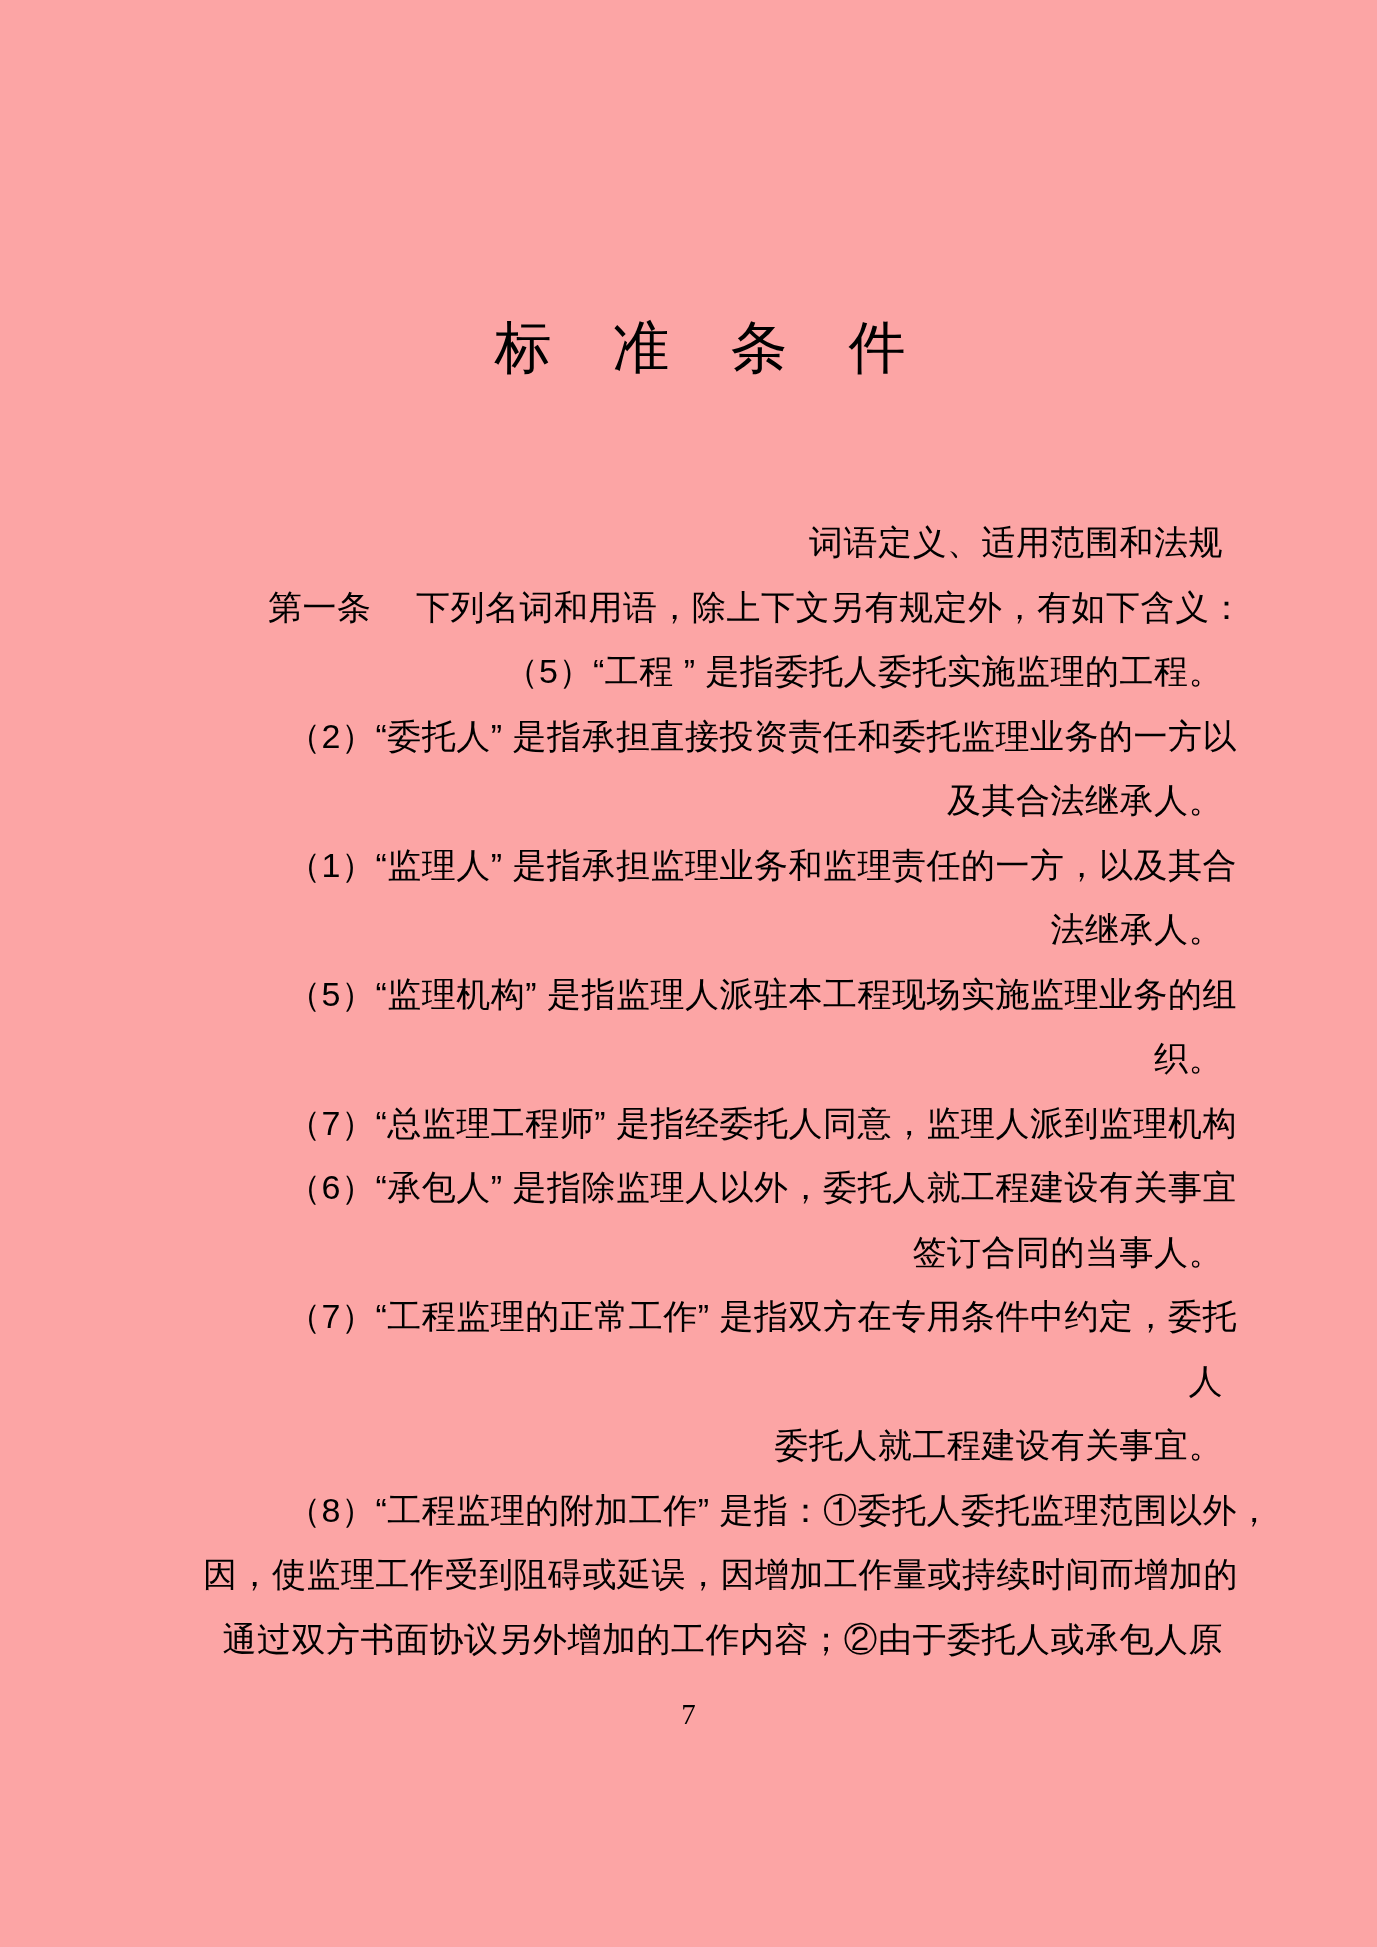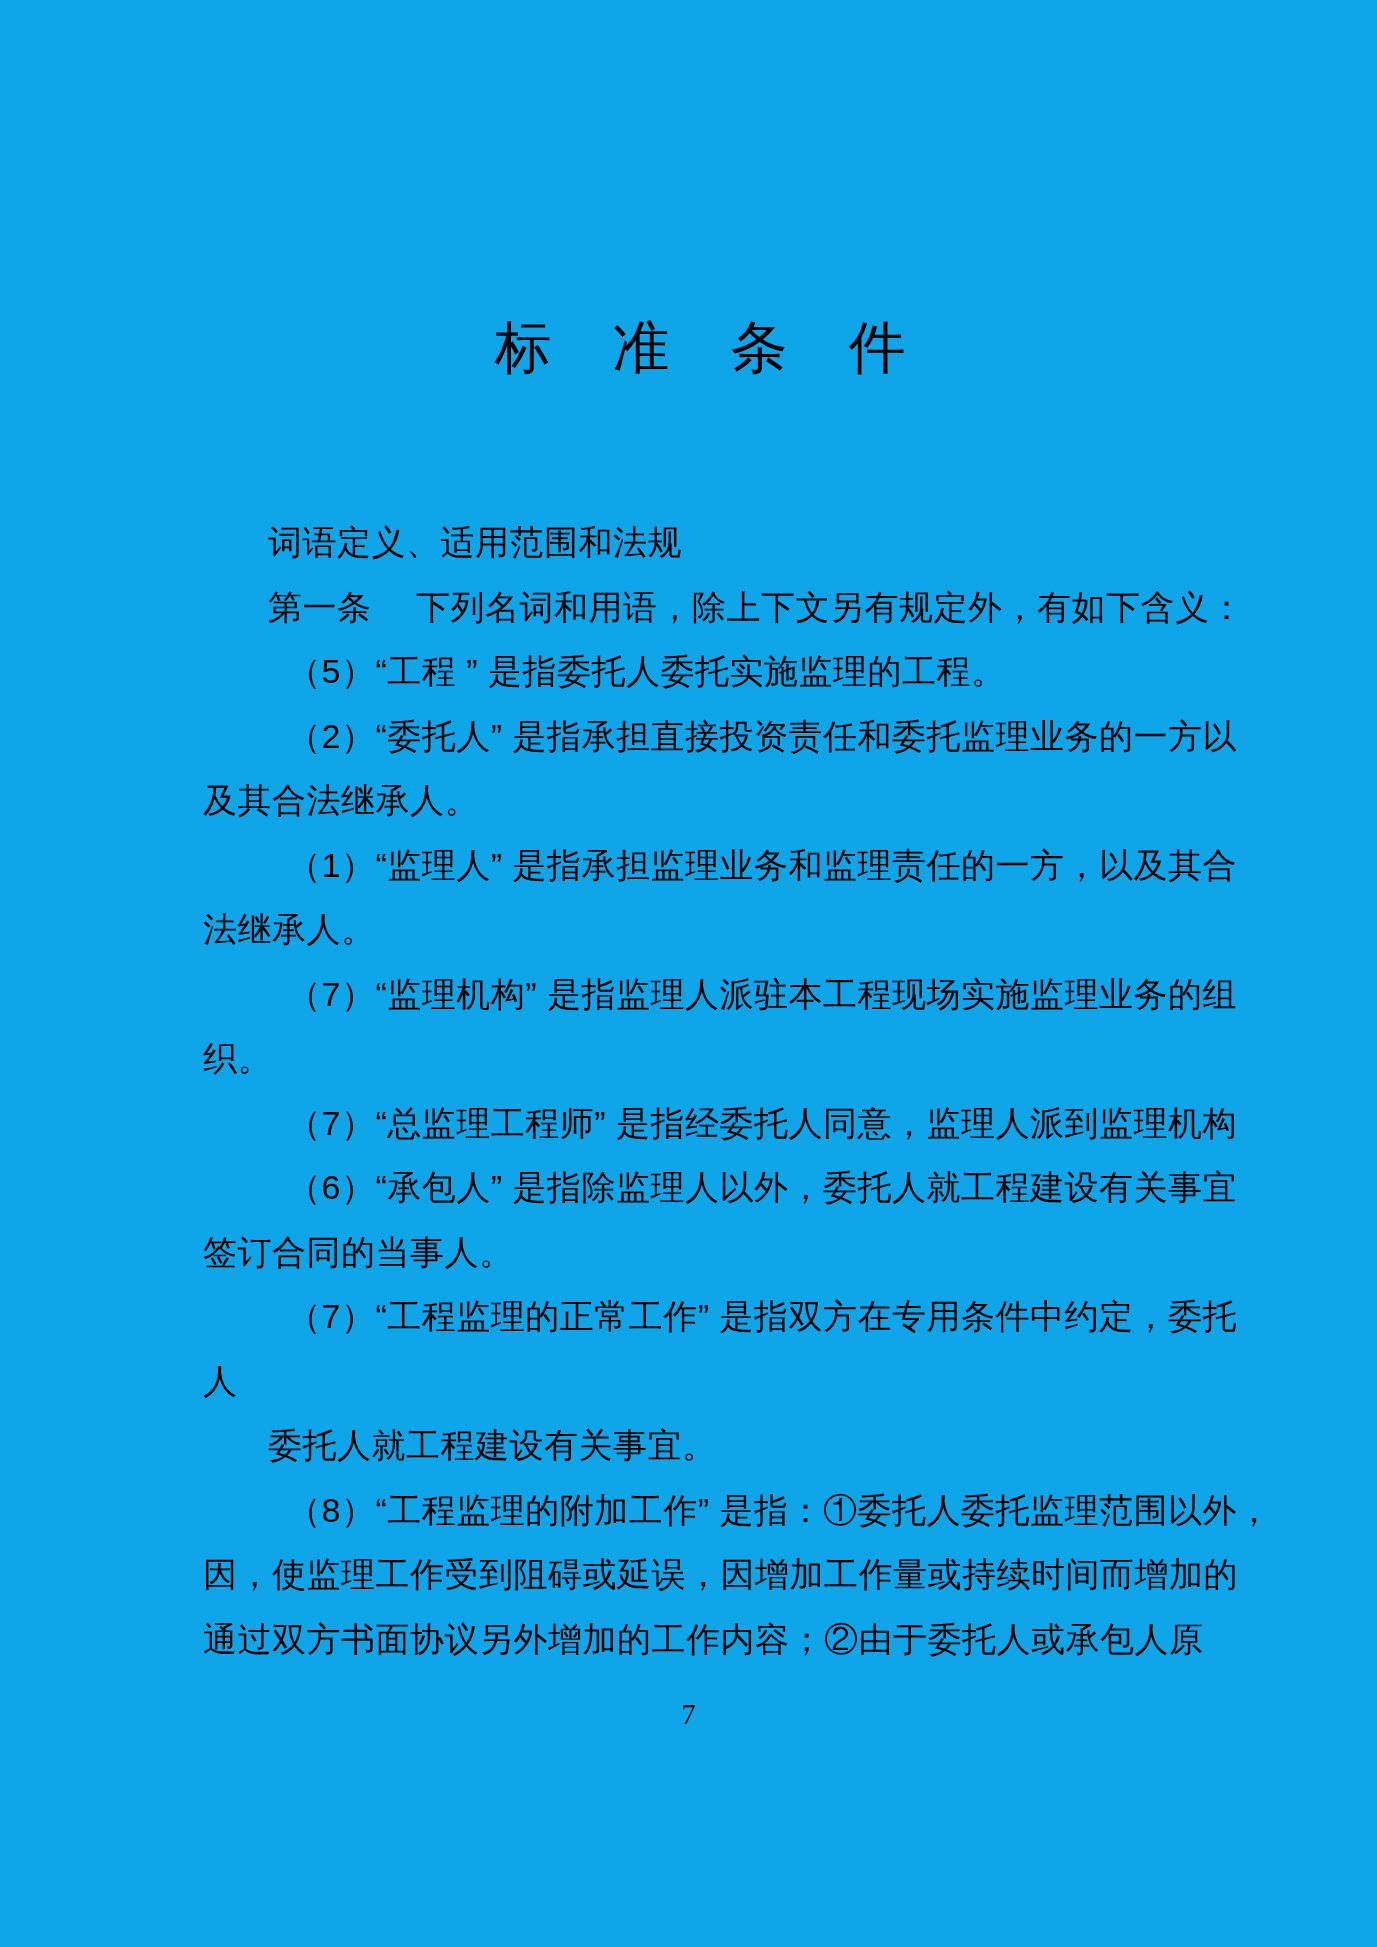--- a/index.html
+++ b/index.html
@@ -4,21 +4,21 @@
 <style>
   html, body {
     margin: 0;
     padding: 0;
     background: #ffffff;
   }
   .page {
     position: relative;
     width: 1377px;
     height: 1947px;
-    background: #0ea5e9;
+    background: #fca5a5;
     color: #000000;
     font-family: "Liberation Sans", sans-serif;
     overflow: hidden;
   }
   .doc-title {
     margin: 0;
     padding-top: 313px;
     padding-left: 25px;
     text-align: center;
     font-size: 57px;
@@ -27,20 +27,21 @@
     white-space: pre;
     letter-spacing: 2px;
   }
   .content {
     margin-left: 203px;
     margin-top: 129px;
     width: 1020px;
     font-size: 34px;
     line-height: 64.5px;
     letter-spacing: 0.5px;
+    text-align: right;
   }
   .line {
     white-space: pre;
     text-indent: 0;
   }
   
   .i2  { text-indent: 65px; }   
   .i25 { text-indent: 84px; }   
   .page-num {
     margin-top: 22px;
@@ -58,21 +59,21 @@
   <div class="doc-title">标　准　条　件</div>
 
   <div class="content">
     <div class="line i2">词语定义、适用范围和法规</div>
     <div class="line i2">第一条　 下列名词和用语，除上下文另有规定外，有如下含义：</div>
     <div class="line i25">（5）“工程 ” 是指委托人委托实施监理的工程。</div>
     <div class="line i25">（2）“委托人” 是指承担直接投资责任和委托监理业务的一方以</div>
     <div class="line">及其合法继承人。</div>
     <div class="line i25">（1）“监理人” 是指承担监理业务和监理责任的一方，以及其合</div>
     <div class="line">法继承人。</div>
-    <div class="line i25">（7）“监理机构” 是指监理人派驻本工程现场实施监理业务的组</div>
+    <div class="line i25">（5）“监理机构” 是指监理人派驻本工程现场实施监理业务的组</div>
     <div class="line">织。</div>
     <div class="line i25">（7）“总监理工程师” 是指经委托人同意，监理人派到监理机构</div>
     <div class="line i25">（6）“承包人” 是指除监理人以外，委托人就工程建设有关事宜</div>
     <div class="line">签订合同的当事人。</div>
     <div class="line i25">（7）“工程监理的正常工作” 是指双方在专用条件中约定，委托</div>
     <div class="line">人</div>
     <div class="line i2">委托人就工程建设有关事宜。</div>
     <div class="line i25">（8）“工程监理的附加工作” 是指：①委托人委托监理范围以外，</div>
     <div class="line">因，使监理工作受到阻碍或延误，因增加工作量或持续时间而增加的</div>
     <div class="line">通过双方书面协议另外增加的工作内容；②由于委托人或承包人原</div>

